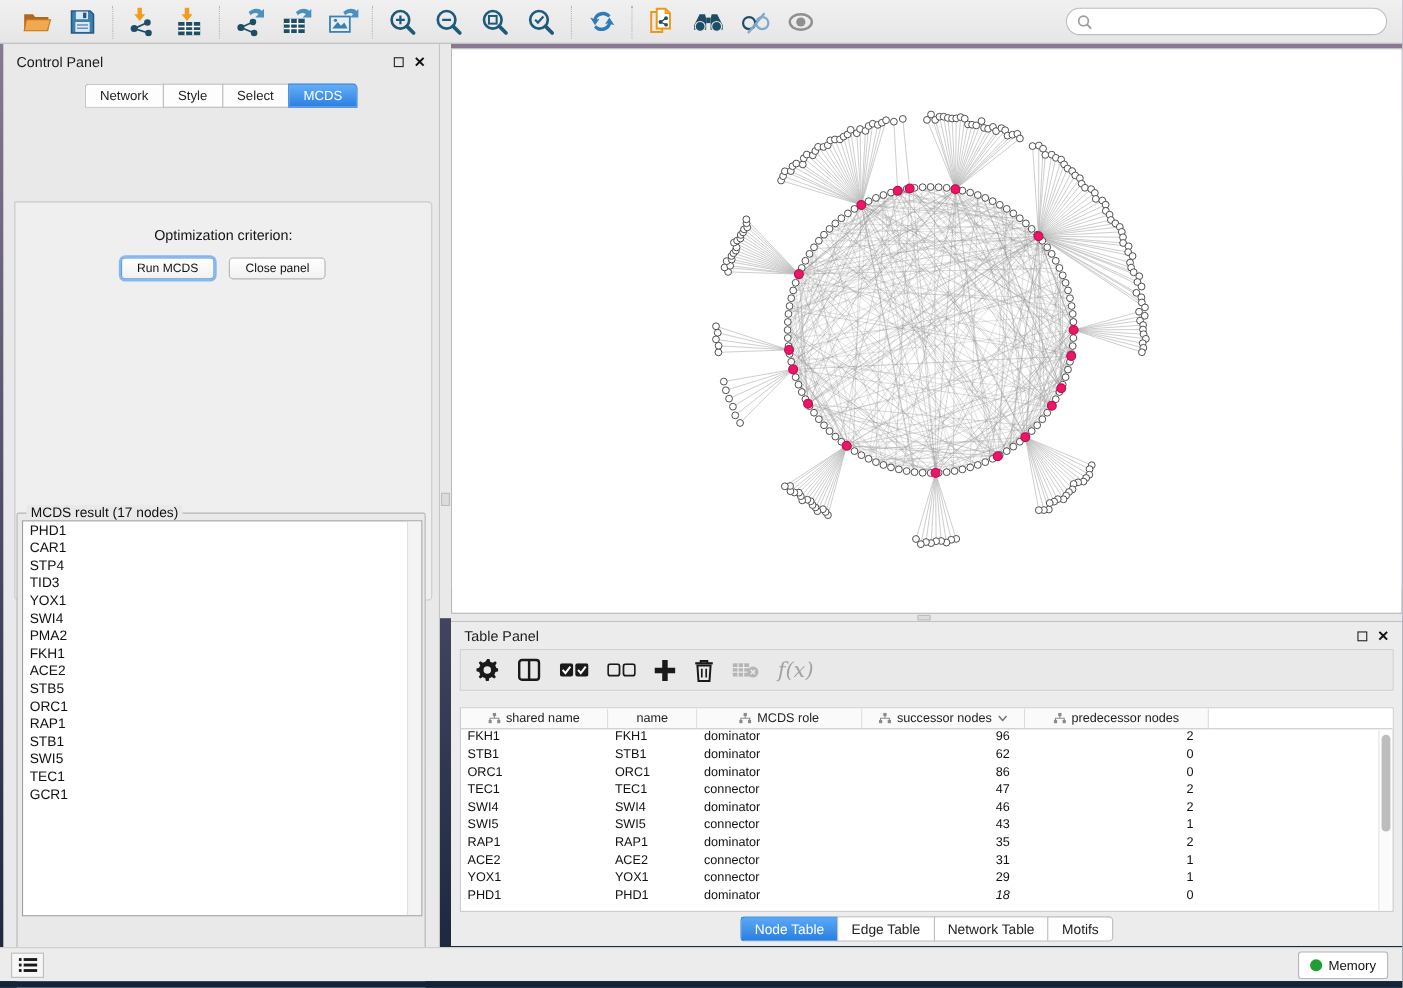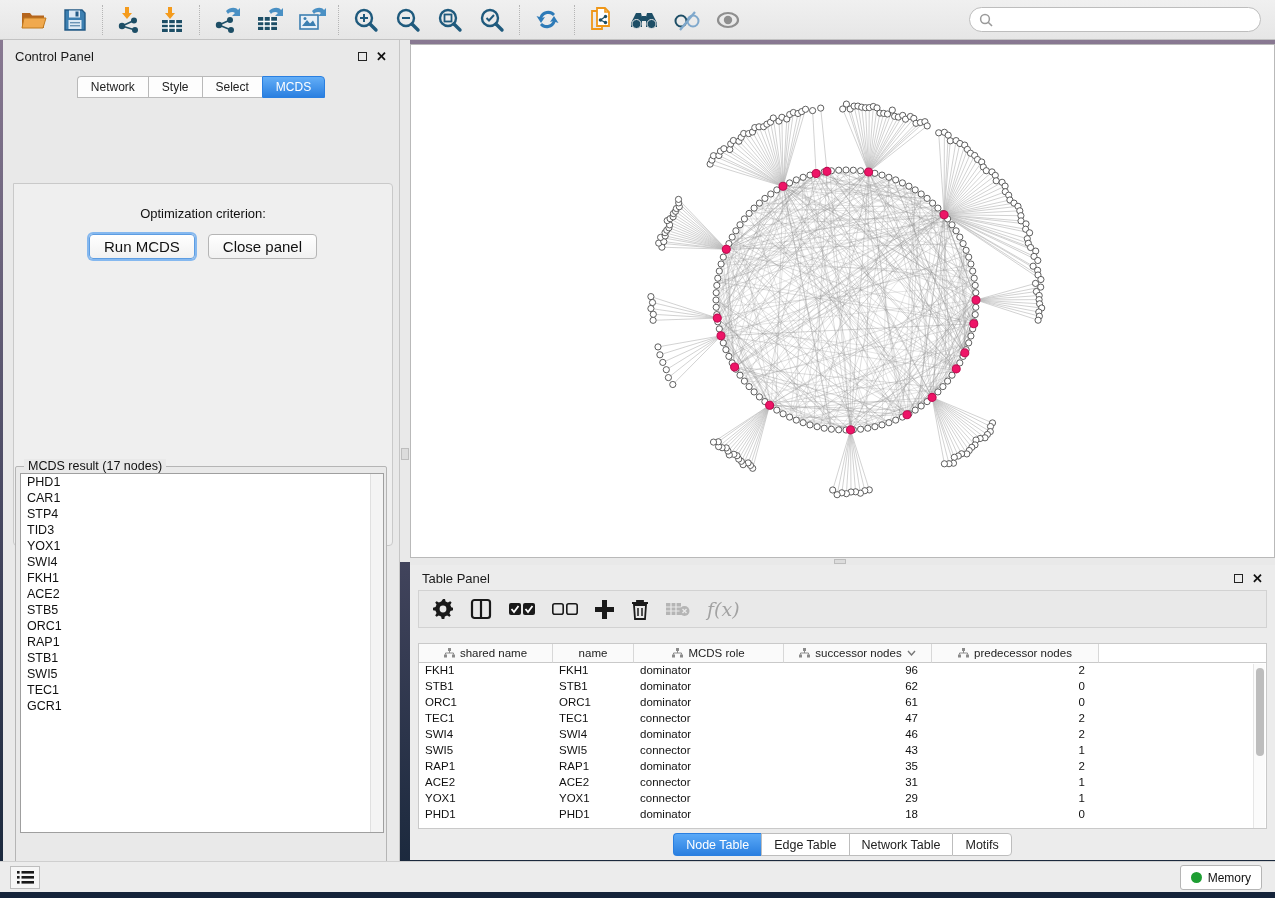--- a/index.html
+++ b/index.html
@@ -31,21 +31,21 @@
   .tab:last-child { border-right:1px solid #b9b9b9; border-radius:0 4px 0 0; }
   .tab.active { background:linear-gradient(180deg,#63aef7,#2a7fe0); color:#fff; border-color:#2a7fe0; }
   .cp-body { left:10px; top:95px; width:380px; height:363px; background:#efefef; border:1px solid #c9c9c9; border-radius:0 4px 4px 4px;margin-top:48px; }
   .opt-label { text-align:center; margin-top:22px; font-size:13px; color:#111; }
   .dropdown { margin:12px auto 0 auto; width:312px; height:24px; background:#fff; border:1px solid #ababab; border-radius:5px; display:flex; align-items:center; font-size:13px; color:#111; padding-left:9px; position:relative; cursor:pointer; }
   .dd-spinner { position:absolute; right:1px; top:1px; width:17px; height:20px; border-radius:0 4px 4px 0; background:linear-gradient(180deg,#6db1f7,#2a7fe0); display:flex; flex-direction:column; align-items:center; justify-content:center; gap:2px; }
   .dd-spinner i { width:0; height:0; border-left:3.5px solid transparent; border-right:3.5px solid transparent; }
   .dd-up { border-bottom:4px solid #fff; }
   .dd-down { border-top:4px solid #fff; }
   .cp-buttons { display:flex; justify-content:center; gap:13px; margin-top:13px; }
-  .btn { font-size:15px; color:#111; background:linear-gradient(180deg,#ffffff,#f1f1f1); border:1px solid #b5b5b5; border-radius:4px; padding:3px 14px; cursor:pointer; }
+  .btn { font-size:11px; color:#111; background:linear-gradient(180deg,#ffffff,#f1f1f1); border:1px solid #b5b5b5; border-radius:4px; padding:3px 14px; cursor:pointer; }
   .btn.focused { box-shadow:0 0 0 2px #85b8ef; border-color:#5d9de2; }
 
   .groupbox { left:12px; top:426px; width:372px; height:436px; border:1px solid #b5b5b5; border-radius:2px; background:#e9e9e9; }
   .groupbox-title { position:absolute; top:-8px; left:8px; background:#e9e9e9; padding:0 4px; font-size:12.5px; color:#111; }
   .mcds-list { position:absolute; left:4px; top:6px; width:364px; height:360px; background:#fff; border:1px solid #9f9f9f; overflow:hidden; }
   .mcds-item { font-size:12.5px; color:#111; padding:1.5px 0 1.5px 6px; line-height:13px; cursor:default; }
   .list-scroll { position:absolute; right:0; top:0; width:13px; height:100%; background:#f4f4f4; border-left:1px solid #e0e0e0; }
 
   
   .vsplit { left:400px; top:40px; width:10px; height:522px; background:#e9e9e9; }
@@ -275,20 +275,21 @@
   <div class="abs groupbox">
     <span class="groupbox-title">MCDS result (17 nodes)</span>
     <div class="mcds-list" id="mcds-list">
       <div class="list-scroll"></div>
     <div class="mcds-item">PHD1</div>
         <div class="mcds-item">CAR1</div>
         <div class="mcds-item">STP4</div>
         <div class="mcds-item">TID3</div>
         <div class="mcds-item">YOX1</div>
         <div class="mcds-item">SWI4</div>
+        <div class="mcds-item">PMA2</div>
         <div class="mcds-item">FKH1</div>
         <div class="mcds-item">ACE2</div>
         <div class="mcds-item">STB5</div>
         <div class="mcds-item">ORC1</div>
         <div class="mcds-item">RAP1</div>
         <div class="mcds-item">STB1</div>
         <div class="mcds-item">SWI5</div>
         <div class="mcds-item">TEC1</div>
         <div class="mcds-item">GCR1</div>
       </div>
@@ -1235,21 +1236,21 @@
           <div class="td" style="width: 134px;">STB1</div>
           <div class="td" style="width: 81px;">STB1</div>
           <div class="td" style="width: 150px;">dominator</div>
           <div class="td num" style="width: 148px;">62</div>
           <div class="td num" style="width: 167px;">0</div>
         </div>
         <div class="tbl-row">
           <div class="td" style="width: 134px;">ORC1</div>
           <div class="td" style="width: 81px;">ORC1</div>
           <div class="td" style="width: 150px;">dominator</div>
-          <div class="td num" style="width: 148px;">61</div>
+          <div class="td num" style="width: 148px;">86</div>
           <div class="td num" style="width: 167px;">0</div>
         </div>
         <div class="tbl-row">
           <div class="td" style="width: 134px;">TEC1</div>
           <div class="td" style="width: 81px;">TEC1</div>
           <div class="td" style="width: 150px;">connector</div>
           <div class="td num" style="width: 148px;">47</div>
           <div class="td num" style="width: 167px;">2</div>
         </div>
         <div class="tbl-row">
@@ -1284,21 +1285,21 @@
           <div class="td" style="width: 134px;">YOX1</div>
           <div class="td" style="width: 81px;">YOX1</div>
           <div class="td" style="width: 150px;">connector</div>
           <div class="td num" style="width: 148px;">29</div>
           <div class="td num" style="width: 167px;">1</div>
         </div>
         <div class="tbl-row">
           <div class="td" style="width: 134px;">PHD1</div>
           <div class="td" style="width: 81px;">PHD1</div>
           <div class="td" style="width: 150px;">dominator</div>
-          <div class="td num" style="width: 148px;">18</div>
+          <div class="td num" style="width: 148px; font-style: italic;">18</div>
           <div class="td num" style="width: 167px;">0</div>
         </div>
       </div>
     <div class="tbl-scroll">
         <div class="tbl-thumb"></div>
       </div>
   </div>
   <div class="tp-tabs" id="tp-tabs">
       <div class="tp-tab active">Node Table</div>
       <div class="tp-tab">Edge Table</div>

